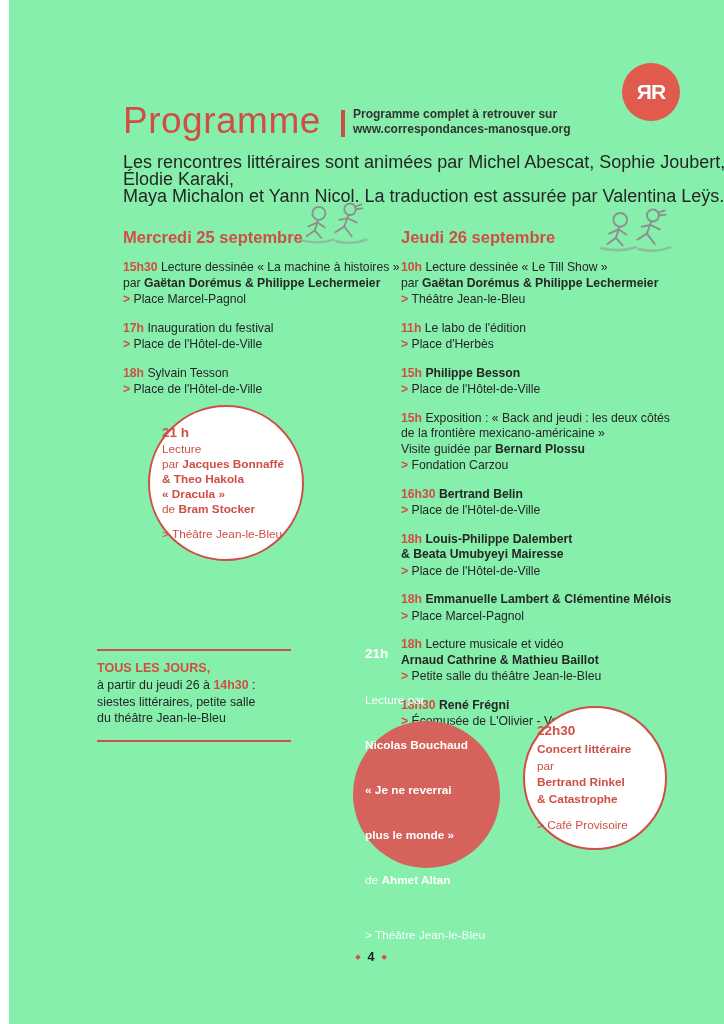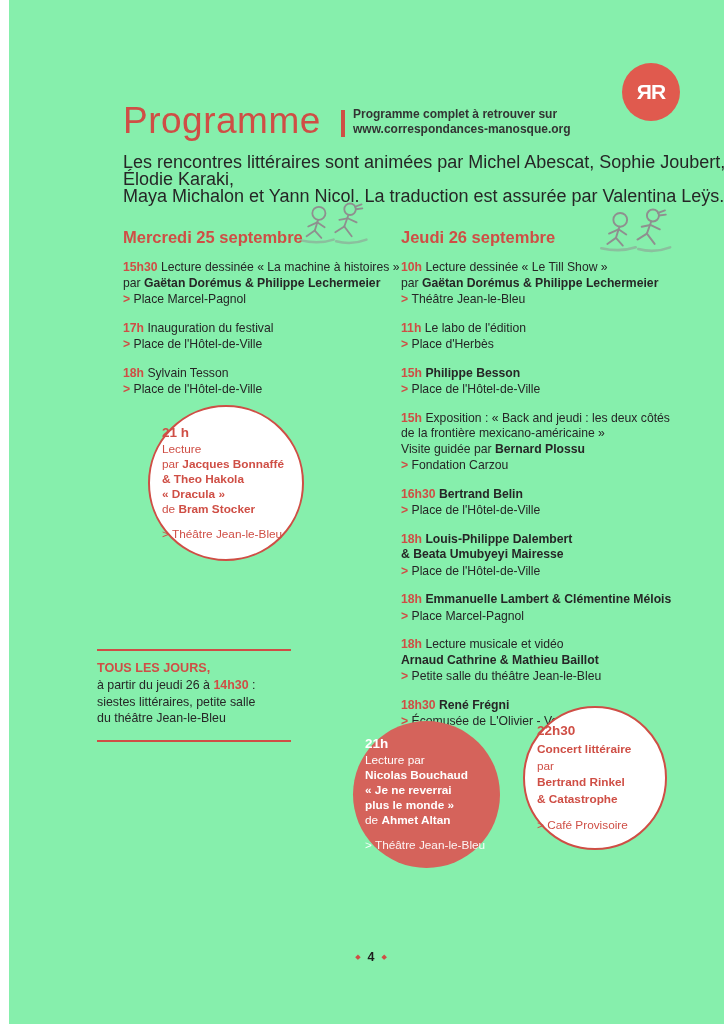--- a/index.html
+++ b/index.html
@@ -41,21 +41,21 @@
   .sketch1{left:282px;top:199px;width:82px;height:50px;}
   .sketch2{left:582px;top:205px;width:86px;height:52px;}
   
   .hl-circle{
     position:absolute;border-radius:50%;display:flex;flex-direction:column;
     align-items:flex-start;justify-content:center;text-align:center;padding:12px;
   }
   .outline{border:2px solid var(--accent);color:var(--accent);background:#fff;}
   .filled{background:var(--circle-fill);color:#fff;}
   .circle1{left:139px;top:405px;width:156px;height:156px;font-size:11.8px;line-height:15px;}
-  .circle2{left:344px;top:721px;width:147px;height:147px;font-size:11.8px;line-height:15px;}
+  .circle2{left:344px;top:721px;width:147px;height:147px;font-size:11.8px;line-height:15px;gap:30px;}
   .circle3{left:514px;top:706px;width:144px;height:144px;font-size:11.8px;line-height:16.5px;}
   .c-time{font-size:13.5px;font-weight:bold;margin-bottom:2px;}
   .c-venue{margin-top:10px;}
   .filled .c-venue{color:rgba(255,255,255,.93);}
   
   .daily{
     position:absolute;left:88px;top:649px;width:194px;
     border-top:2px solid var(--accent);border-bottom:2px solid var(--accent);
     padding:10px 0 13px;
   }

